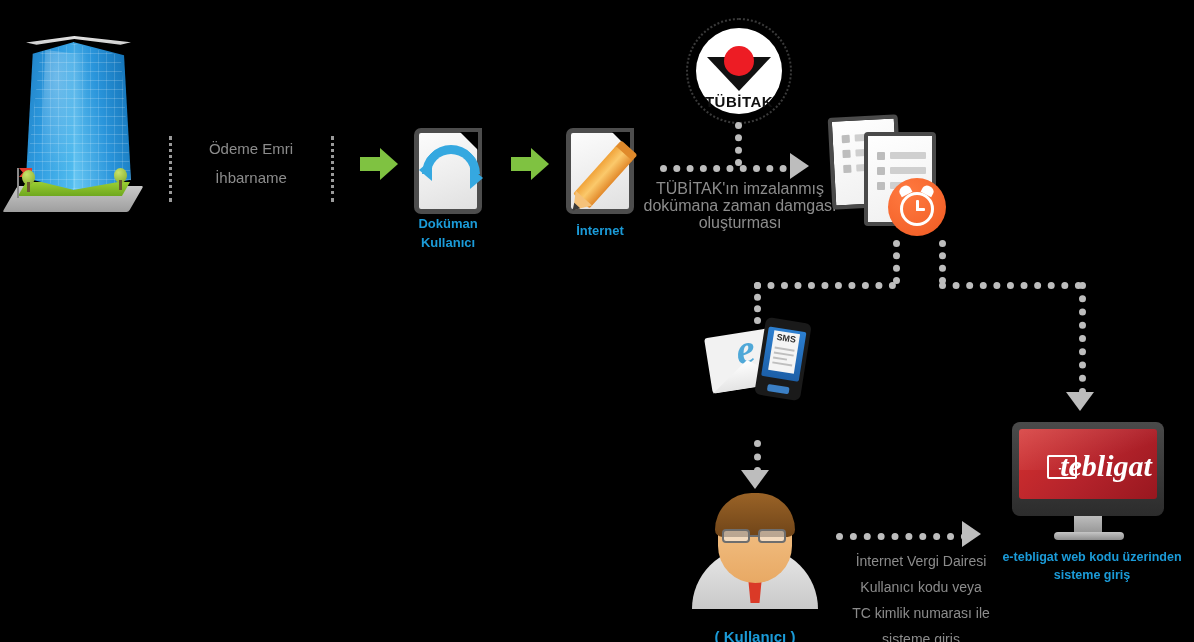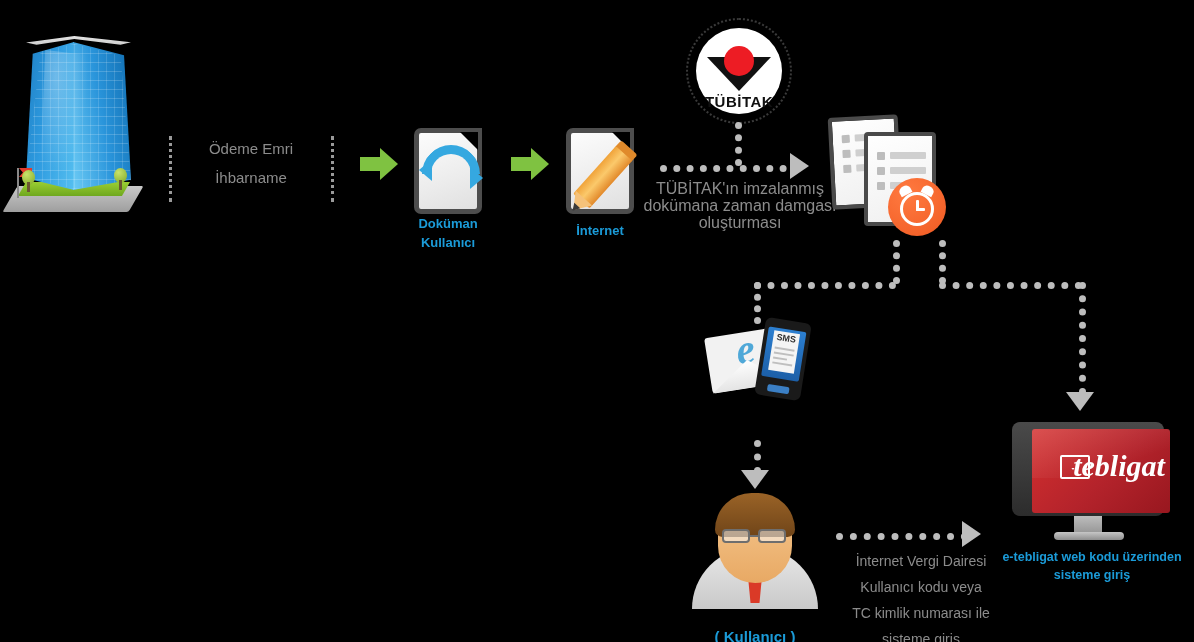--- a/index.html
+++ b/index.html
@@ -332,21 +332,21 @@
 
   <div class="dash-h" style="left:836px;top:533px;width:132px;"></div>
   <div class="arrow-r" style="left:962px;top:521px;"></div>
   <div class="lbl lbl-grey" style="left:826px;top:548px;width:190px;font-size:14px;line-height:26px;">İnternet Vergi Dairesi
 Kullanıcı kodu veya
 TC kimlik numarası ile
 sisteme giriş</div>
 
   <div class="abs" style="left:1012px;top:422px;width:162px;height:120px;">
     <div class="mon-frame" style="left:0;top:0;width:152px;height:94px;"></div>
-    <div class="mon-screen" style="left:20px;top:7px;width:138px;height:84px;">
+    <div class="mon-screen" style="left:7px;top:7px;width:138px;height:70px;">
       <div class="mon-gloss"></div>
       <div class="mon-env" style="left:28px;top:26px;"></div>
       <div class="mon-logo" style="left:18px;top:20px;font-size:30px;">tebligat</div>
     </div>
     <div class="mon-neck" style="left:62px;top:94px;width:28px;height:20px;"></div>
     <div class="mon-base" style="left:42px;top:110px;width:70px;height:8px;"></div>
   </div>
   <div class="lbl lbl-blue" style="left:990px;top:548px;width:204px;font-size:12.5px;line-height:18px;">e-tebligat web kodu üzerinden
 sisteme giriş</div>
 

